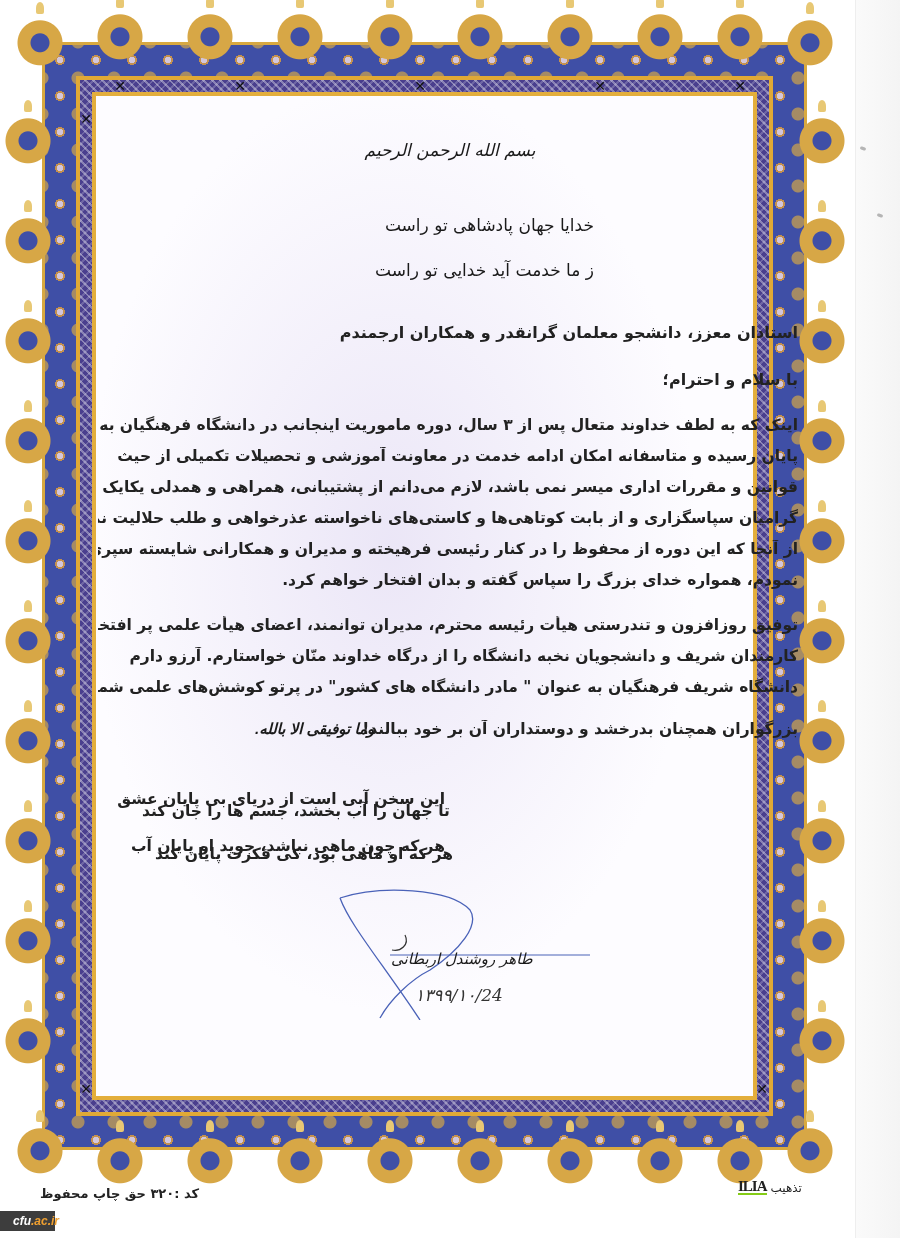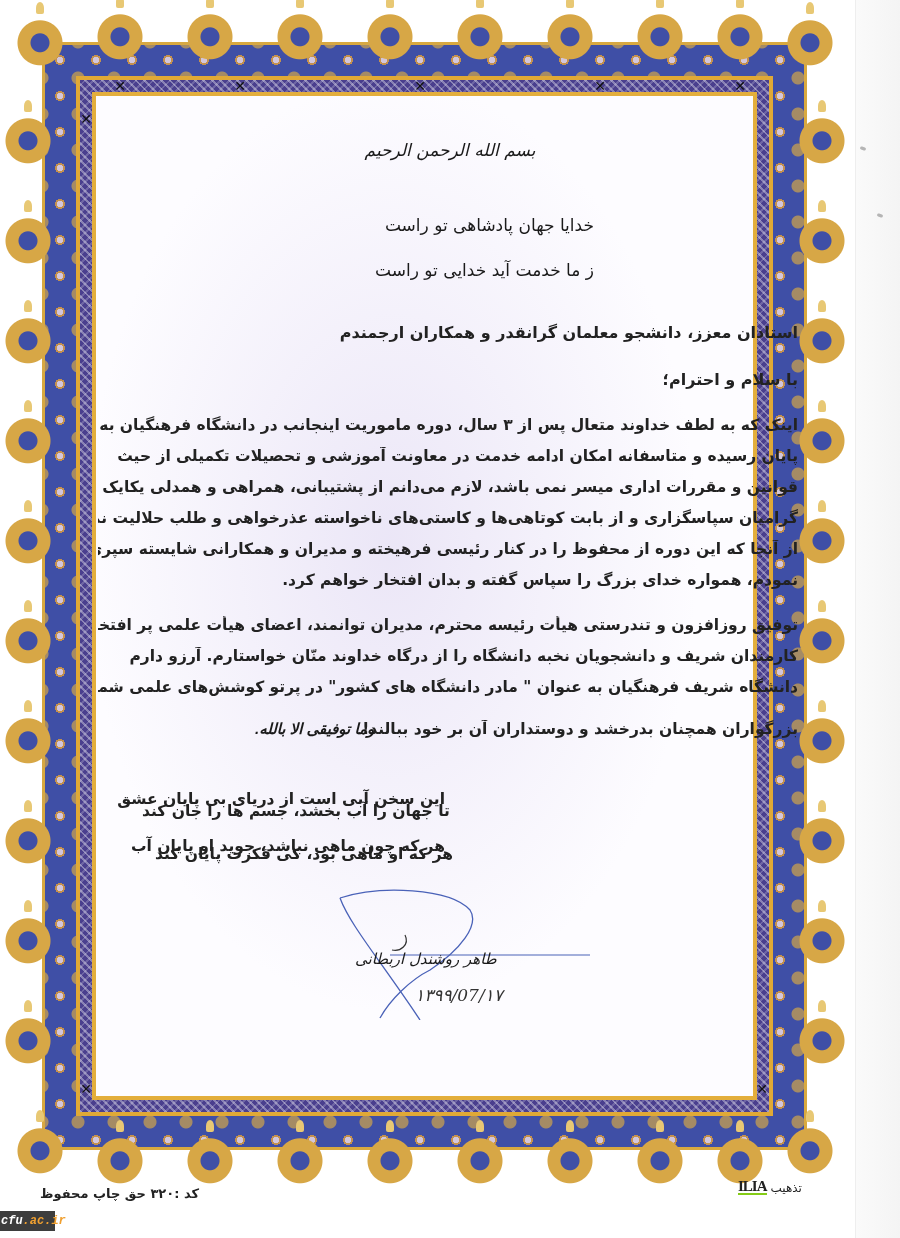--- a/index.html
+++ b/index.html
@@ -68,30 +68,30 @@
     }
 
     
     .rtl { direction:rtl; position:absolute; color:#1a1a1a; }
     .basmala { left:250px; top:140px; width:400px; text-align:center; font-family:"DejaVu Serif", serif; font-style:italic; font-size:17px; }
     .verse { left:264px; width:330px; text-align:right; font-size:17px; }
     .para-line {
       right:102px; width:700px; text-align:right; font-size:15.5px; white-space:nowrap; overflow:hidden; font-weight:bold; color:#222;
     }
     .poem { font-size:15.5px; font-weight:bold; white-space:nowrap; color:#222; }
-    .sig-name { font-family:"DejaVu Serif", serif; font-style:italic; font-size:15px; }
+    .sig-name { font-family:"DejaVu Serif", serif; font-style:italic; font-size:15px;margin-left:36px; }
     .sig-date { font-family:"DejaVu Serif", serif; font-style:italic; font-size:17px; letter-spacing:2px; direction:rtl; }
     .sig-svg { position:absolute; left:320px; top:880px; width:290px; height:140px; }
 
     .footer-code { position:absolute; left:40px; top:1186px; direction:rtl; font-size:13px; font-weight:bold; color:#222; }
     .footer-credit { position:absolute; left:738px; top:1180px; font-size:12px; color:#222; display:flex; align-items:center; gap:4px; direction:rtl; }
     .ilia-logo { font-family:"Liberation Serif", serif; font-weight:bold; font-size:15px; border-bottom:2px solid #84cc16; letter-spacing:-1px; line-height:13px; }
     .watermark {
       position:absolute; left:0; top:1211px; width:55px; height:20px; background:#3d3d3d;
-      font-family:Liberation Mono, monospace; font-style:italic; font-weight:bold; font-size:12px; line-height:20px; padding-left:1px; box-sizing:border-box;
+      font-family:Liberation Sans, sans-serif; font-style:italic; font-weight:bold; font-size:12px; line-height:20px; padding-left:13px; box-sizing:border-box;
     }
     .wm-a { color:#ffffff; }
     .wm-b { color:#f0a030; }
   </style>
 </head>
 <body>
 
 <div class="scan-edge"></div>
 <div class="speck" style="left:877px;top:214px"></div>
 <div class="speck" style="left:860px;top:147px"></div>
@@ -188,21 +188,21 @@
   <div class="rtl poem" style="left:155px;top:845px">هر که او ماهی بود، کی فکرت پایان کند</div>
 </div>
 
 <svg class="sig-svg" viewBox="0 0 290 140">
   <path d="M20 18 C 60 5, 130 8, 150 30 C 160 45, 140 70, 110 90 C 90 100, 70 120, 60 138" fill="none" stroke="#4a62b8" stroke-width="1.3"></path>
   <path d="M20 18 C 30 45, 60 80, 100 140" fill="none" stroke="#4a62b8" stroke-width="1.3"></path>
   <path d="M70 75 L 270 75" fill="none" stroke="#4a62b8" stroke-width="1.2"></path>
   <path d="M85 55 C 90 65, 80 72, 72 70" fill="none" stroke="#333" stroke-width="1.2"></path>
 </svg>
 <div class="rtl sig-name" style="left:355px;top:950px">طاهر روشندل اربطانی</div>
-<div class="sig-date" style="position:absolute;left:415px;top:985px;color:#333">۱۳۹۹/07/۱۷</div>
+<div class="sig-date" style="position:absolute;left:415px;top:985px;color:#333">۱۳۹۹/۱۰/24</div>
 
 <div class="footer-code">کد :۳۲۰   حق چاپ محفوظ</div>
 <div class="footer-credit">
   <span>تذهیب</span>
   <span class="ilia-logo">ILIA</span>
 </div>
 
 <div class="watermark">
   <span class="wm-a">cfu</span><span class="wm-b">.ac.ir</span>
 </div>

